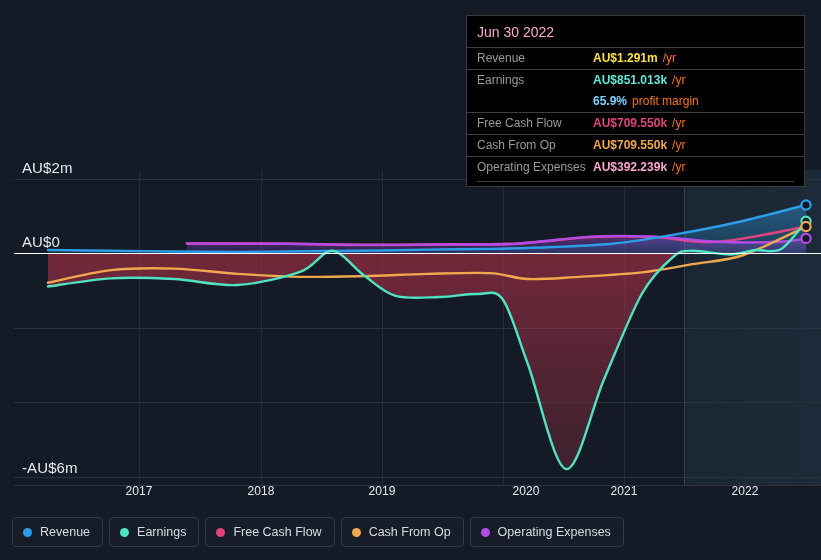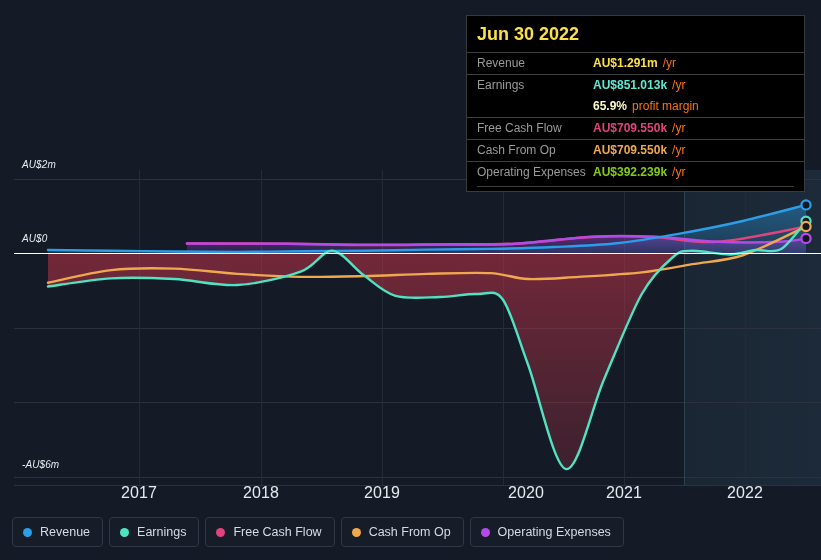--- a/index.html
+++ b/index.html
@@ -31,51 +31,50 @@
     top: 0;
     width: 821px;
     height: 490px;
   }
   .plot svg { display: block; }
 
   
   .y-label {
     position: absolute;
     color: #e6eaf0;
-    font-size: 10px;
+    font-size: 15px;
     white-space: nowrap;
     letter-spacing: 0.1px;
-    font-style: italic;
   }
   .x-label {
     position: absolute;
     color: #e6eaf0;
-    font-size: 16px;
+    font-size: 12px;
     white-space: nowrap;
     transform: translateX(-50%);
     letter-spacing: 0.1px;
   }
 
   
   .tooltip {
     position: absolute;
     left: 466px;
     top: 15px;
     width: 339px;
     background: #000000;
     border: 1px solid #3a3a3a;
     box-sizing: border-box;
     padding: 7px 0 4px 0;
     z-index: 40;
   }
   .tt-title {
-    color: #fde047;
-    font-size: 18px;
+    color: #f9a8d4;
+    font-size: 14px;
     padding: 1px 10px 7px 10px;
-    font-weight: 700;
+    font-weight: 400;
   }
   .tt-row {
     display: flex;
     align-items: baseline;
     padding: 3px 10px 3px 10px;
     border-top: 1px solid #3d3d3d;
     font-size: 12px;
     line-height: 15px;
   }
   .tt-row.no-rule { border-top: none; }
@@ -229,36 +228,36 @@
           <span class="tt-val" style="color: #fde047;">AU$1.291m</span>
           <span class="tt-suffix">/yr</span>
         </div>
         <div class="tt-row">
           <span class="tt-label">Earnings</span>
           <span class="tt-val" style="color: #5eead4;">AU$851.013k</span>
           <span class="tt-suffix">/yr</span>
         </div>
         <div class="tt-row no-rule">
           <span class="tt-label"></span>
-          <span class="tt-val" style="color: #fef9c3;">65.9%</span>
+          <span class="tt-val" style="color: #7dd3fc;">65.9%</span>
           <span class="tt-suffix">profit margin</span>
         </div>
         <div class="tt-row">
           <span class="tt-label">Free Cash Flow</span>
           <span class="tt-val" style="color: rgb(224, 68, 126);">AU$709.550k</span>
           <span class="tt-suffix">/yr</span>
         </div>
         <div class="tt-row">
           <span class="tt-label">Cash From Op</span>
           <span class="tt-val" style="color: rgb(240, 168, 78);">AU$709.550k</span>
           <span class="tt-suffix">/yr</span>
         </div>
         <div class="tt-row">
           <span class="tt-label">Operating Expenses</span>
-          <span class="tt-val" style="color: #84cc16;">AU$392.239k</span>
+          <span class="tt-val" style="color: #f9a8d4;">AU$392.239k</span>
           <span class="tt-suffix">/yr</span>
         </div>
       </div>
     <div class="tt-bottom-rule"></div>
   </div>
 
   <div class="legend" id="legend">
       <div class="legend-item">
         <span class="legend-dot" style="background: rgb(44, 158, 232);"></span>
         <span class="legend-text">Revenue</span>

